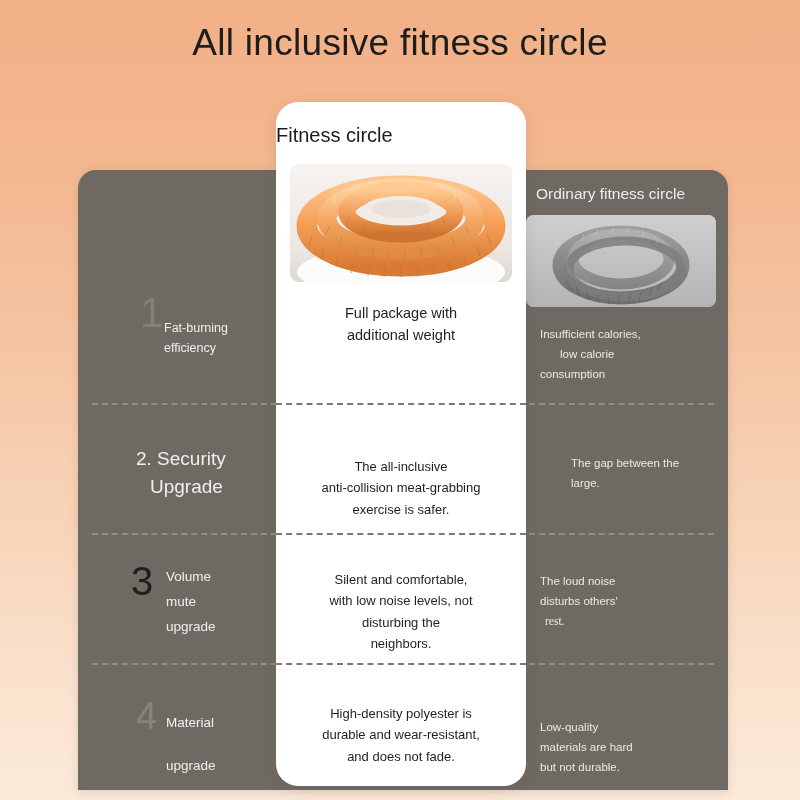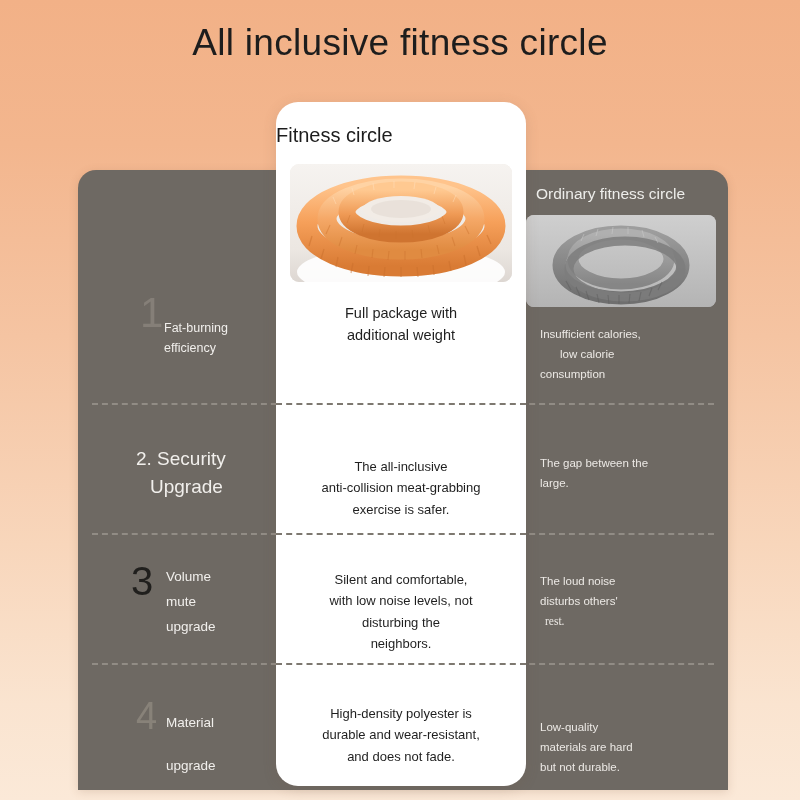--- a/index.html
+++ b/index.html
@@ -280,21 +280,21 @@
           <div style="padding-left:14px;">Upgrade</div>
         </div>
       </div>
 
       <div class="center-col c-body" style="top:31px;">
         <div>The all-inclusive</div>
         <div>anti-collision meat-grabbing</div>
         <div>exercise is safer.</div>
       </div>
 
-      <div class="right-col" style="top:28px;">
+      <div class="right-col" style="top:28px;margin-left:31px;">
         <div>The gap between the</div>
         <div>large.</div>
       </div>
     </div>
 
     <div class="divider" style="top:363px;"></div>
     <div class="divider-over-card" style="top:363px;"></div>
 
     <div class="row" style="top:385px;">
       <div class="left-col">

